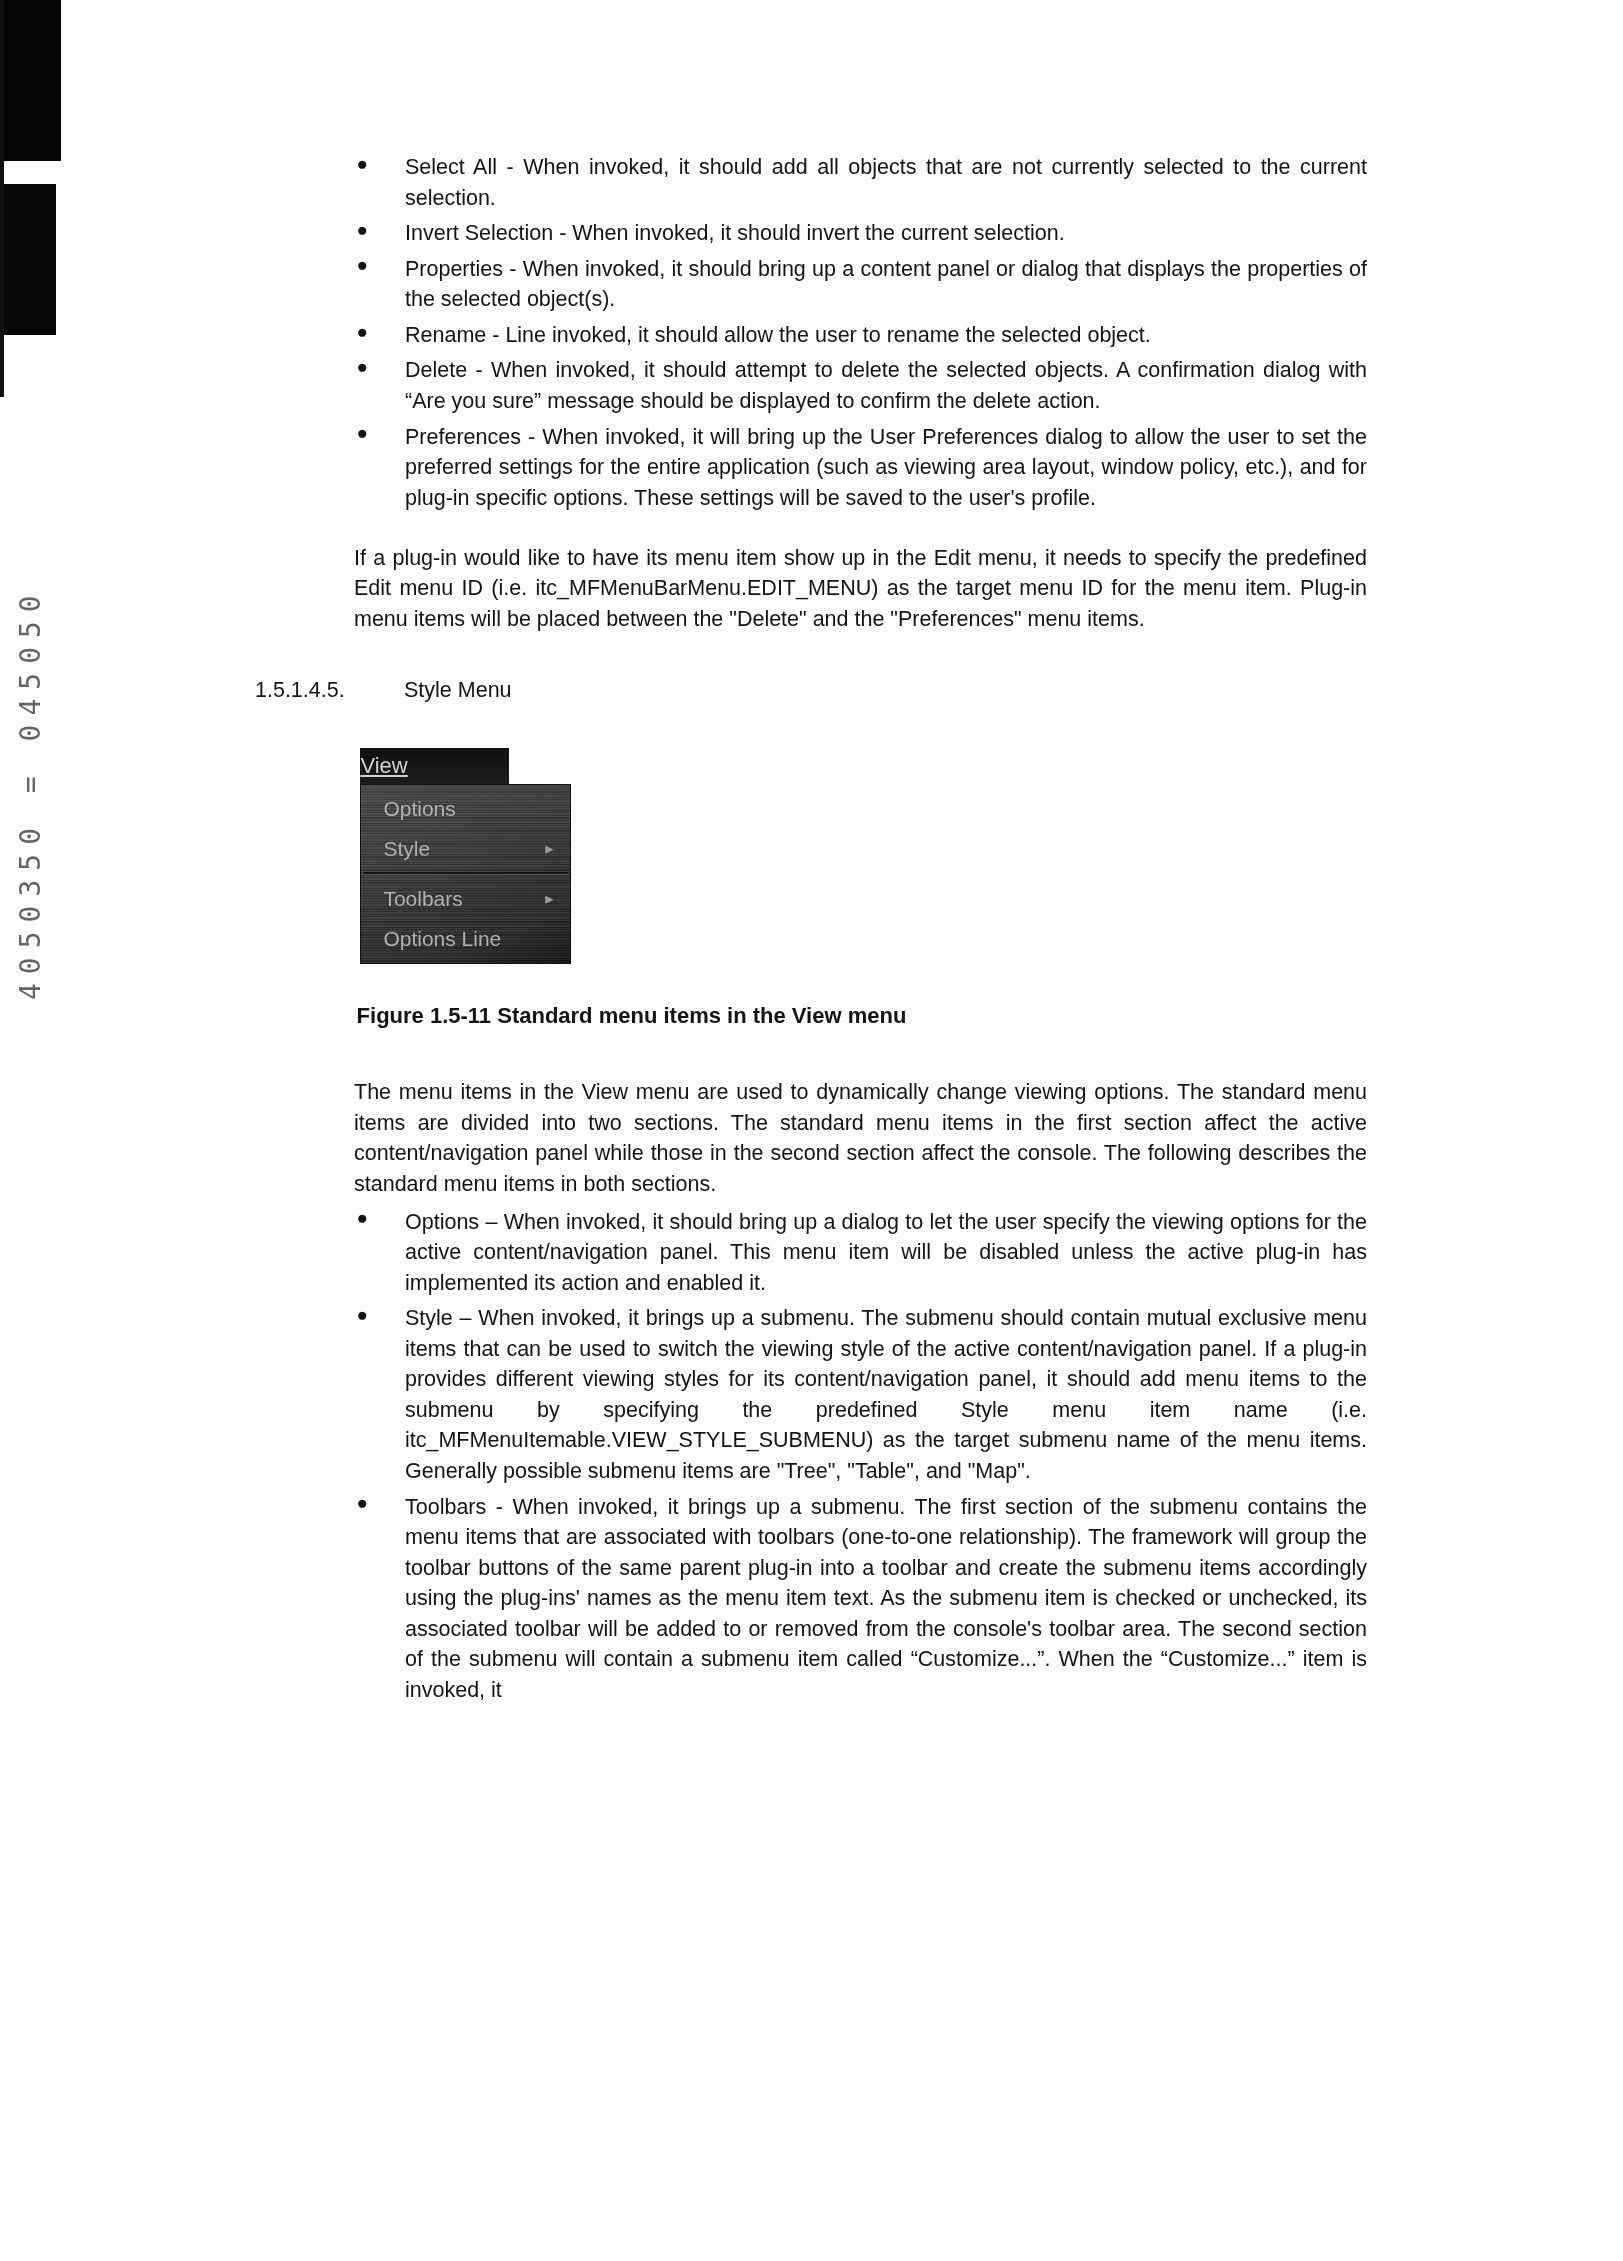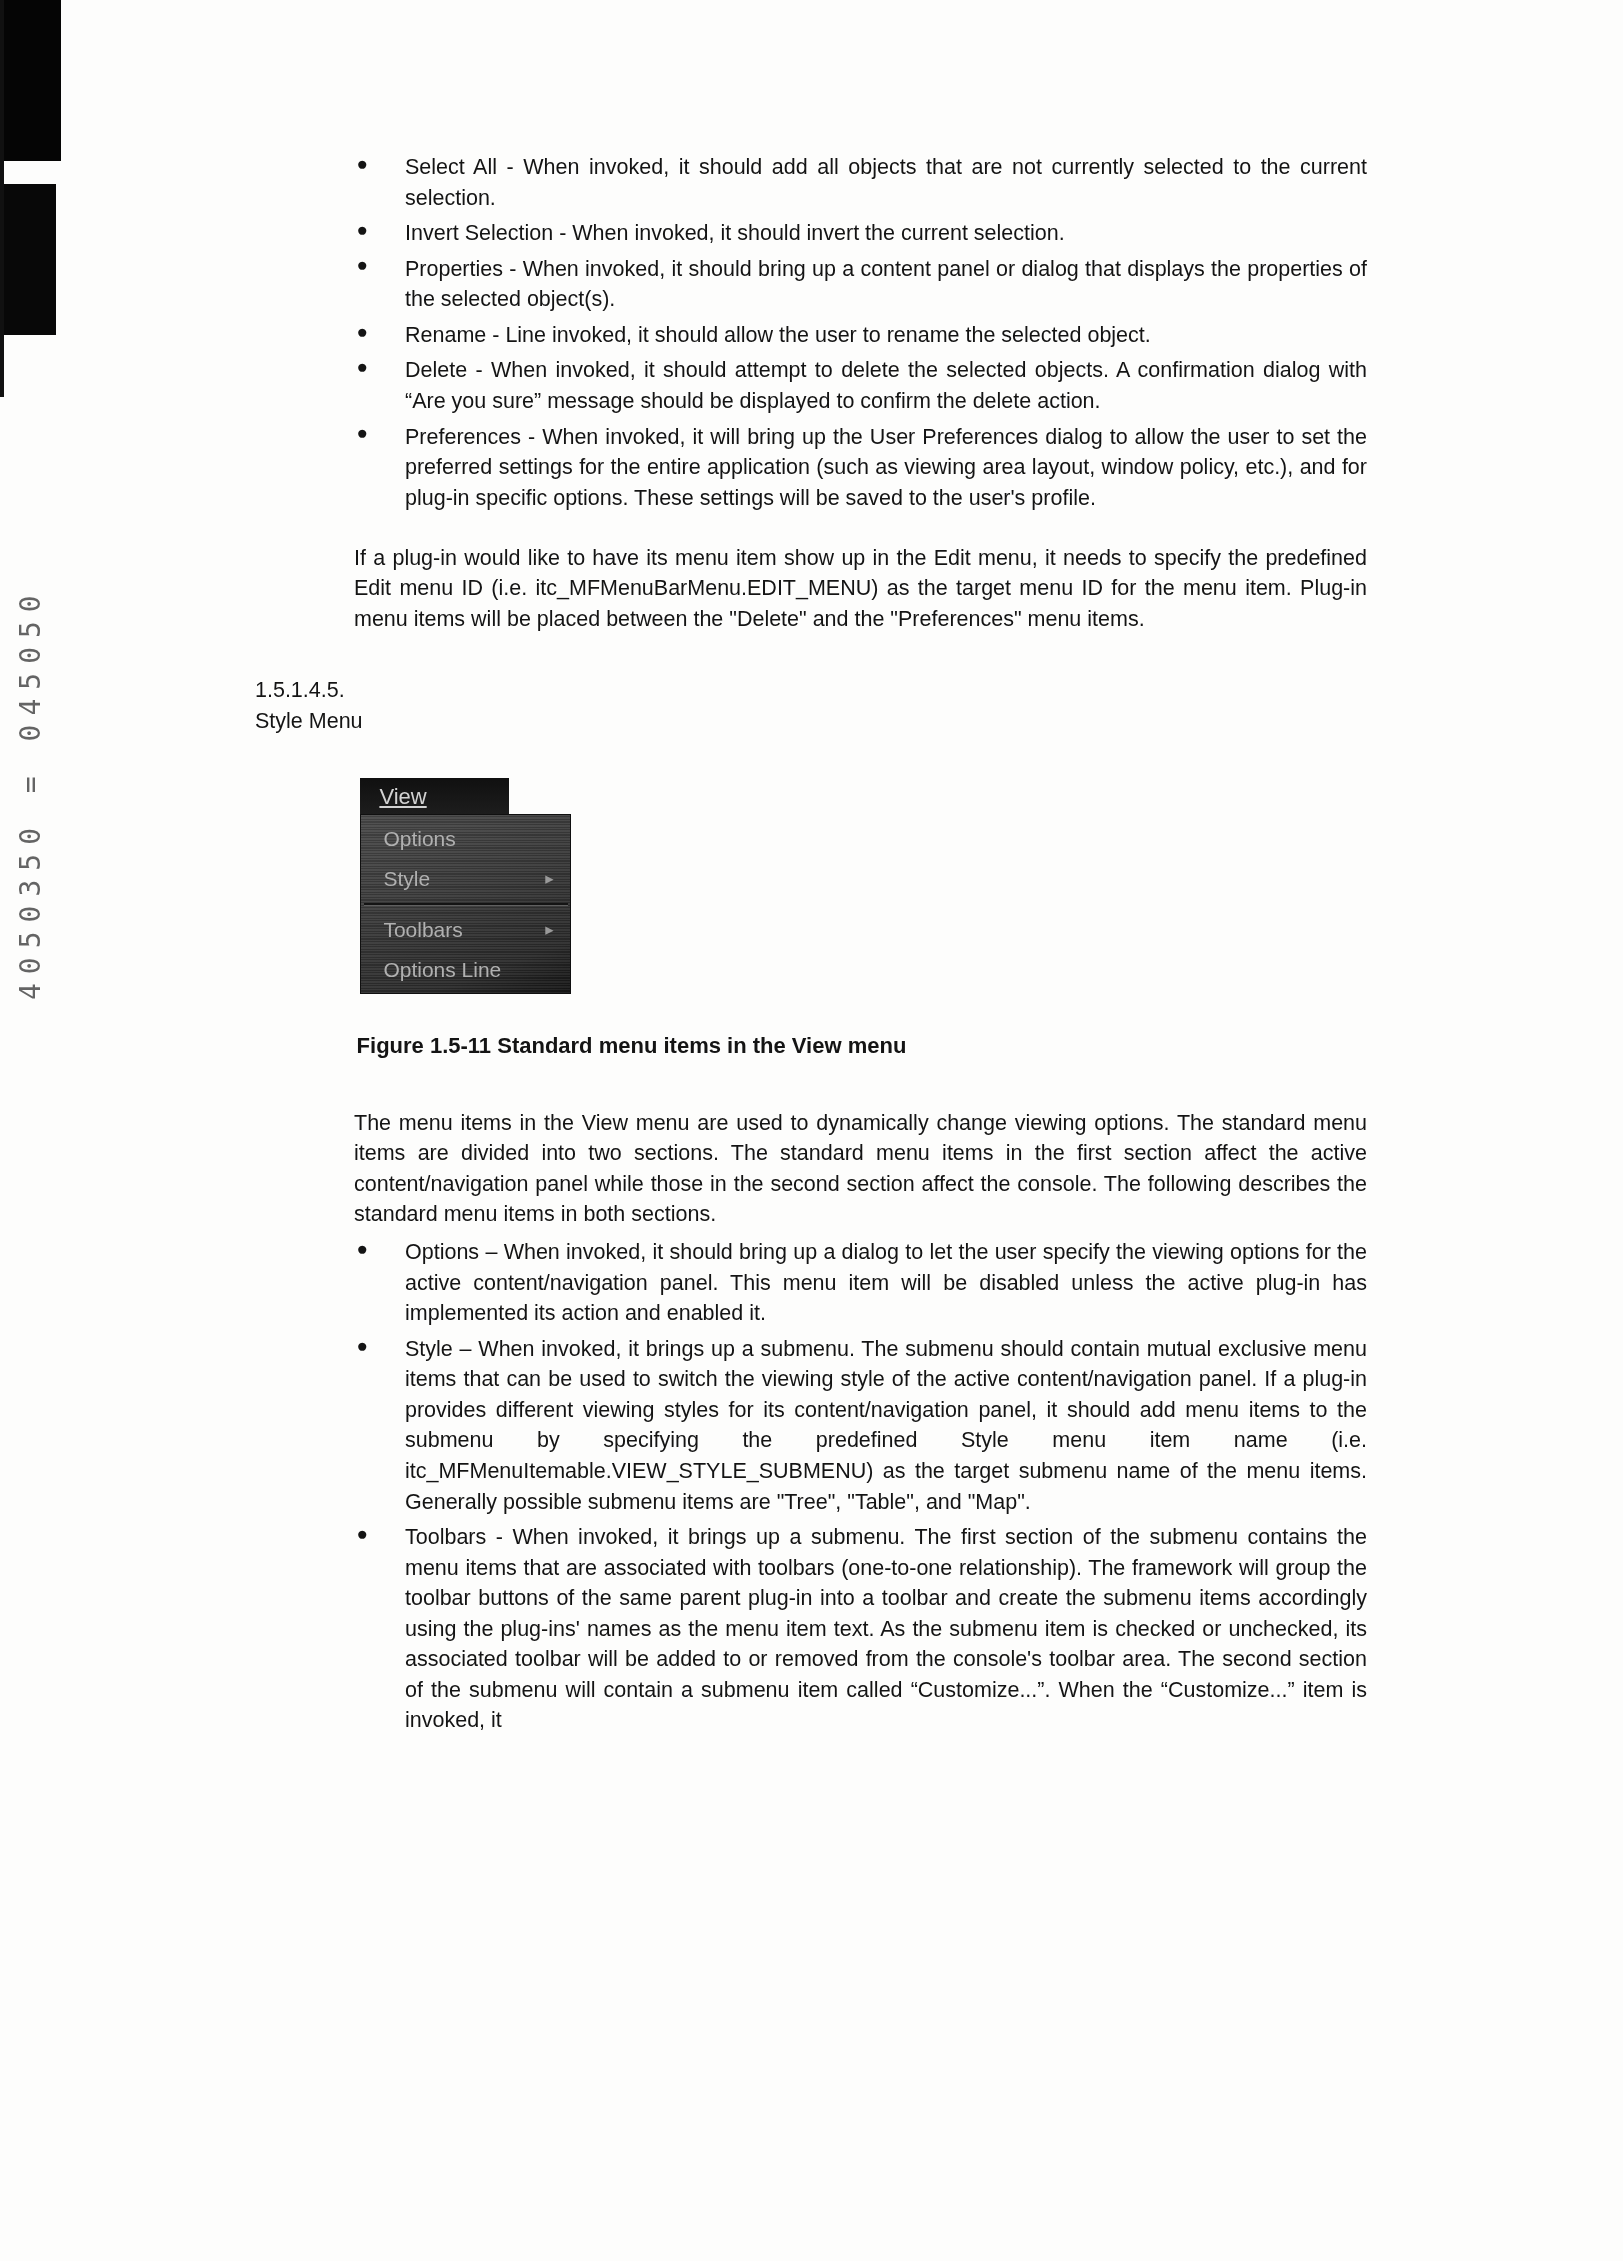--- a/index.html
+++ b/index.html
@@ -40,33 +40,32 @@
     position:absolute; left:2.6px; top:-1.3px;
     font-size:19px;
   }
   ul.spec b { font-weight:normal; }
 
   .para { margin:29.5px 0 0 0; }
 
   .section-heading {
     display:flex; margin:41px 0 0 -99px;
     text-align:left;
-    flex-direction:column;
   }
   .section-heading .num   { width:149px; }
   .section-heading .title { }
 
   
   .figure-wrap { margin:42px 0 0 6.4px; text-align:left; }
   .menu-button {
     width:149px; height:36px;
     background:linear-gradient(180deg,#101010,#1d1d1d);
     color:#d2d2d2;
     display:flex; align-items:center;
-    padding-left:19px; box-sizing:border-box;
+    box-sizing:border-box;
     font-size:22px;
     text-decoration:underline;
     filter:blur(0.3px);
   }
   .menu-dropdown {
     width:211px;
     background:
       repeating-linear-gradient(0deg, rgba(255,255,255,.05) 0 1.3px, rgba(0,0,0,.12) 1.3px 2.6px),
       linear-gradient(160deg,#4a4a4a 0%,#3a3a3a 45%,#2b2b2b 80%,#161616 100%);
     border:1.3px solid #101010;

